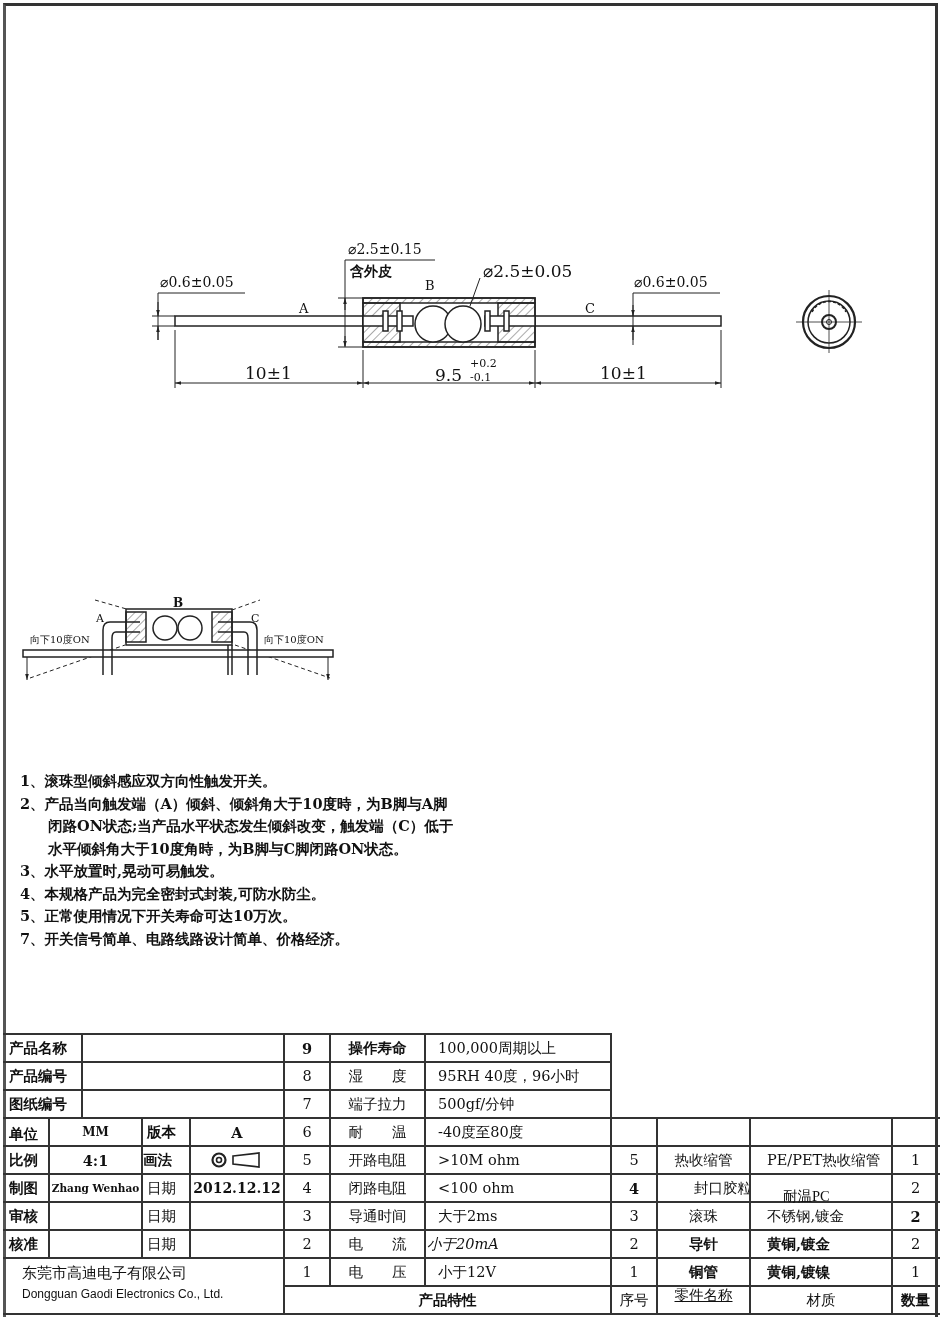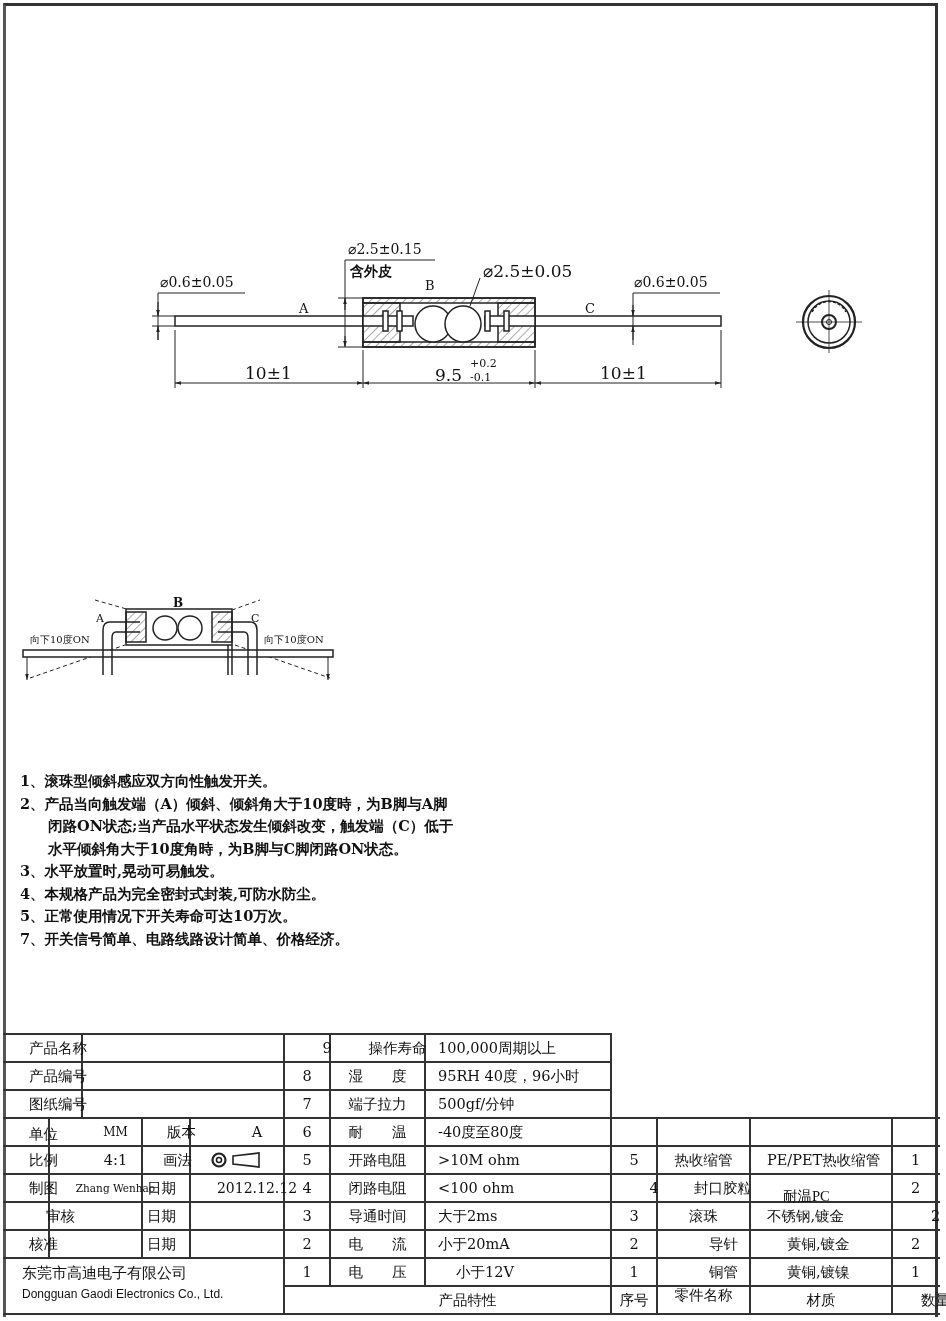--- a/index.html
+++ b/index.html
@@ -10,21 +10,21 @@
            box-sizing:border-box; }
   svg.drawing { position:absolute; left:0; top:0; }
   .notes { position:absolute; left:20px; top:770px; width:500px; font-size:14.5px;
            line-height:22.5px; font-weight:bold; letter-spacing:0px; }
   .notes .item { white-space:nowrap; }
   .notes .cont { padding-left:28px; white-space:nowrap; }
   .cell { position:absolute; box-sizing:border-box; display:flex; align-items:center;
           font-size:14.5px; white-space:nowrap; overflow:hidden; }
   .c { justify-content:center; }
   .l { justify-content:flex-start; padding-left:6px; }
-  .b { font-weight:normal;margin-left:20px; }
+  .b { font-weight:bold; }
   .hline { position:absolute; height:2px; background:#333; }
   .vline { position:absolute; width:2px; background:#333; }
   .company { position:absolute; left:22px; top:1262px; width:260px; }
   .company .cn { font-family:Liberation Mono, monospace; font-size:15px; line-height:26px; }
   .company .en { font-family:"Liberation Sans","DejaVu Sans",sans-serif; font-size:12px; line-height:16px; margin-top:-2px; }
 </style>
 </head>
 <body>
 
 <div class="frame"></div>
@@ -214,21 +214,21 @@
     <circle cx="8" cy="9" r="2.5" fill="none" stroke="#222" stroke-width="1.6"></circle>
     <path d="M22,5 L48,2 L48,16 L22,13 Z" fill="none" stroke="#222" stroke-width="1.6"></path>
   </svg>
 </div>
 
 <div class="cell l b" style="left:3px;top:1175px;width:45px;height:26px;">制图</div>
 <div class="cell c b" style="left:50px;top:1175px;width:91px;height:26px;font-size:10.5px;">Zhang Wenhao</div>
 <div class="cell l" style="left:143px;top:1175px;width:46px;height:26px;padding-left:4px;">日期</div>
 <div class="cell c b" style="left:191px;top:1175px;width:92px;height:26px;font-size:14px;">2012.12.12</div>
 
-<div class="cell l b" style="left:20px;top:1203px;width:45px;height:26px;">审核</div>
+<div class="cell l b" style="left:3px;top:1203px;width:45px;height:26px;">审核</div>
 <div class="cell l" style="left:143px;top:1203px;width:46px;height:26px;padding-left:4px;">日期</div>
 
 <div class="cell l b" style="left:3px;top:1231px;width:45px;height:26px;">核准</div>
 <div class="cell l" style="left:143px;top:1231px;width:46px;height:26px;padding-left:4px;">日期</div>
 
 <div class="company">
   <div class="cn">东莞市高迪电子有限公司</div>
   <div class="en">Dongguan Gaodi Electronics Co., Ltd.</div>
 </div>
 
@@ -256,25 +256,25 @@
   <div class="cell c" style="left:285px;top:1175px;width:44px;height:26px;">4</div>
   <div class="cell c" style="left:331px;top:1175px;width:93px;height:26px;">闭路电阻</div>
   <div class="cell l" style="left:426px;top:1175px;width:184px;height:26px;padding-left:12px;">&lt;100 ohm</div>
 
   <div class="cell c" style="left:285px;top:1203px;width:44px;height:26px;">3</div>
   <div class="cell c" style="left:331px;top:1203px;width:93px;height:26px;">导通时间</div>
   <div class="cell l" style="left:426px;top:1203px;width:184px;height:26px;padding-left:12px;">大于2ms</div>
 
   <div class="cell c" style="left:285px;top:1231px;width:44px;height:26px;">2</div>
   <div class="cell c" style="left:331px;top:1231px;width:93px;height:26px;">电　　流</div>
-  <div class="cell l" style="left:426px;top:1231px;width:184px;height:26px;padding-left:12px;">小于20mA</div>
+  <div class="cell l" style="left:426px;top:1231px;width:184px;height:26px;padding-left:1px;font-style:italic;">小于20mA</div>
 
   <div class="cell c" style="left:285px;top:1259px;width:44px;height:26px;">1</div>
   <div class="cell c" style="left:331px;top:1259px;width:93px;height:26px;">电　　压</div>
-  <div class="cell l" style="left:444px;top:1259px;width:184px;height:26px;padding-left:12px;">小于12V</div>
+  <div class="cell l" style="left:426px;top:1259px;width:184px;height:26px;padding-left:12px;">小于12V</div>
 
   <div class="cell c b" style="left:285px;top:1287px;width:325px;height:26px;">产品特性</div>
 </div>
 
 <div>
   <div class="cell c" style="left:612px;top:1147px;width:44px;height:26px;">5</div>
   <div class="cell c" style="left:658px;top:1147px;width:91px;height:26px;">热收缩管</div>
   <div class="cell l" style="left:751px;top:1147px;width:140px;height:26px;padding-left:16px;">PE/PET热收缩管</div>
   <div class="cell c" style="left:893px;top:1147px;width:45px;height:26px;">1</div>
 
@@ -292,16 +292,16 @@
   <div class="cell c b" style="left:658px;top:1231px;width:91px;height:26px;">导针</div>
   <div class="cell l b" style="left:751px;top:1231px;width:140px;height:26px;padding-left:16px;">黄铜,镀金</div>
   <div class="cell c" style="left:893px;top:1231px;width:45px;height:26px;">2</div>
 
   <div class="cell c" style="left:612px;top:1259px;width:44px;height:26px;">1</div>
   <div class="cell c b" style="left:658px;top:1259px;width:91px;height:26px;">铜管</div>
   <div class="cell l b" style="left:751px;top:1259px;width:140px;height:26px;padding-left:16px;">黄铜,镀镍</div>
   <div class="cell c" style="left:893px;top:1259px;width:45px;height:26px;">1</div>
 
   <div class="cell c" style="left:612px;top:1287px;width:44px;height:26px;">序号</div>
-  <div class="cell c" style="left:658px;top:1287px;width:91px;height:16px;">零件名称</div>
+  <div class="cell c" style="left:658px;top:1287px;width:91px;height:16px;text-decoration:underline;">零件名称</div>
   <div class="cell c" style="left:751px;top:1287px;width:140px;height:26px;">材质</div>
   <div class="cell c b" style="left:893px;top:1287px;width:45px;height:26px;">数量</div>
 </div>
 
 </body></html>

